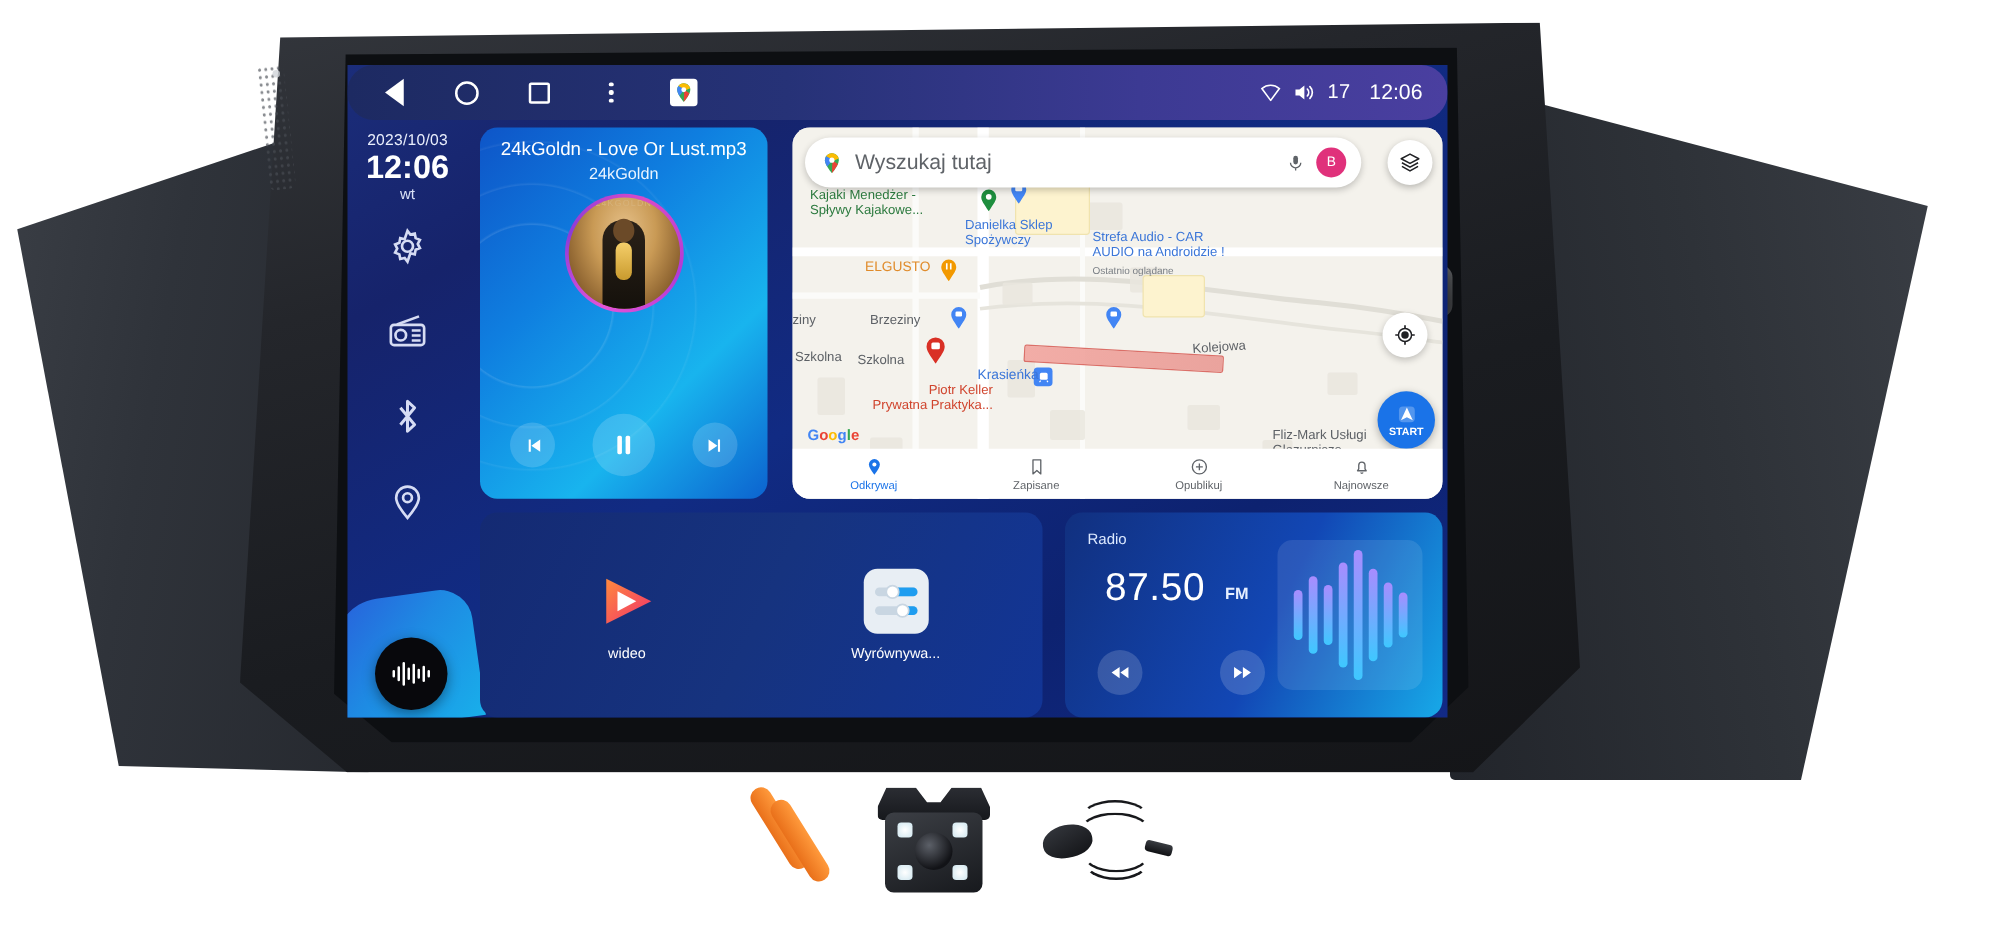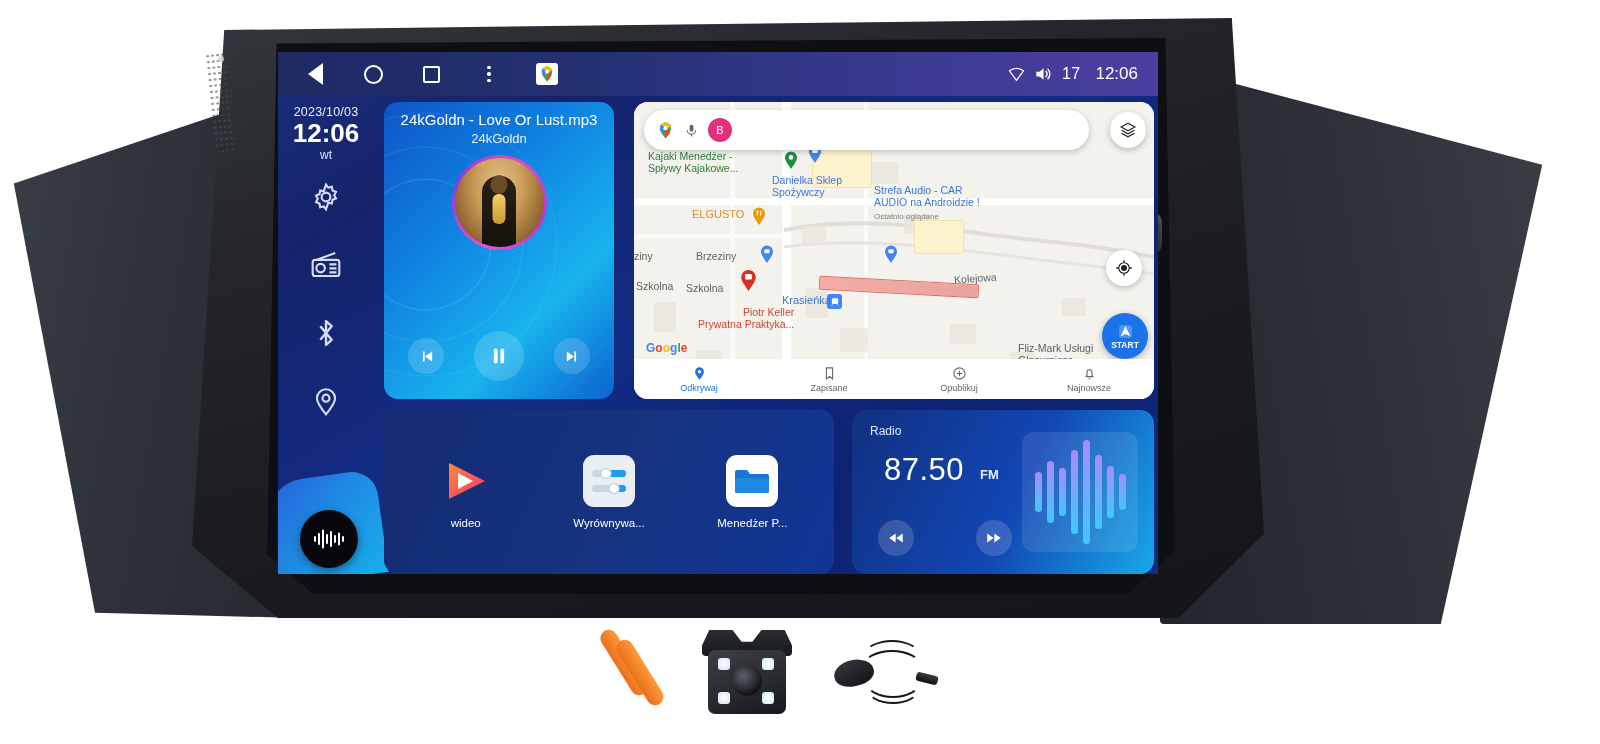--- a/index.html
+++ b/index.html
@@ -47,21 +47,21 @@
   }
 
   
   .screen {
     position:absolute; left:278px; top:52px; width:880px; height:522px;
     background:linear-gradient(150deg,#1b2d7a 0%,#16236b 20%,#112b83 48%,#0d2270 75%,#122a86 100%);
     overflow:hidden;
   }
   .statusbar { position:absolute; left:0; top:0; width:100%; height:44px;
     background:linear-gradient(90deg,#1d2a62 0%,#263277 40%,#3c3a93 72%,#4a3fa0 100%);
-    display:flex; align-items:center; }
+    display:flex; align-items:center;border-radius:21px; }
   .navbtns { display:flex; align-items:center; gap:36px; padding-left:26px; }
   .navbtns .nb { width:22px; height:22px; display:flex; align-items:center; justify-content:center; }
   .tri { width:0;height:0; border-top:11px solid transparent; border-bottom:11px solid transparent;
          border-right:15px solid #ffffff; }
   .circ { width:19px;height:19px;border:2.4px solid #fff;border-radius:50%; }
   .sq { width:17px;height:17px;border:2.4px solid #fff;border-radius:2px; }
   .dots3 { display:flex; flex-direction:column; gap:3px; align-items:center; }
   .dots3 i { width:3.4px;height:3.4px;background:#fff;border-radius:50%; display:block; }
   .gmaps-chip { width:26px;height:26px;background:#fff;border-radius:3px;
                 display:flex;align-items:center;justify-content:center; }
@@ -411,20 +411,21 @@
       </div>
 
       <div class="searchbar">
         <svg width="19" height="19" viewBox="0 0 24 24">
           <path d="M12 2C8.1 2 5 5.1 5 9c0 5.2 7 13 7 13s7-7.8 7-13c0-3.9-3.1-7-7-7z" fill="#34a853"></path>
           <path d="M12 2C9.6 2 7.5 3.2 6.2 5l6.3 5.2L19 7.4C18 4.3 15.3 2 12 2z" fill="#fbbc04"></path>
           <path d="M6.2 5C5.4 6.1 5 7.5 5 9c0 2 1 4.4 2.3 6.6L13 8.6 6.2 5z" fill="#4285f4"></path>
           <path d="M12 22s4.2-4.6 6-9.1L12.6 9 12 22z" fill="#ea4335"></path>
           <circle cx="12" cy="9" r="2.6" fill="#fff"></circle>
         </svg>
+        <span class="search-ph">Wyszukaj tutaj</span>
         <svg width="15" height="17" viewBox="0 0 24 24">
           <rect x="9" y="2.6" width="6" height="11" rx="3" fill="#5f6368"></rect>
           <path d="M5.4 11.4a6.6 6.6 0 0 0 13.2 0M12 18v3.4" stroke="#5f6368" stroke-width="1.7" fill="none"></path>
         </svg>
         <div class="avatar-b">B</div>
       </div>
 
       <div class="layers-btn">
         <svg width="18" height="18" viewBox="0 0 24 24">
           <path d="M12 3L2.6 8 12 13l9.4-5z" fill="none" stroke="#202124" stroke-width="1.6" stroke-linejoin="round"></path>
@@ -506,29 +507,20 @@
               <rect x="16" y="5" width="20" height="7" rx="3.5" fill="#1e9df0"></rect>
               <circle cx="16" cy="8.5" r="5" fill="#fff" stroke="#c9d6e2" stroke-width="1.4"></circle>
               <rect x="2" y="20" width="34" height="7" rx="3.5" fill="#c9d6e2"></rect>
               <rect x="24" y="20" width="12" height="7" rx="3.5" fill="#1e9df0"></rect>
               <circle cx="24" cy="23.5" r="5" fill="#fff" stroke="#c9d6e2" stroke-width="1.4"></circle>
             </svg>
           </div>
           <div class="app-lbl">Wyrównywa...</div>
         </div>
 
-        <div class="app">
-          <div class="app-ico" style="background:#ffffff;">
-            <svg width="38" height="32" viewBox="0 0 38 32">
-              <path d="M2 7a2 2 0 0 1 2-2h10l3 4h17a2 2 0 0 1 2 2v15a2 2 0 0 1-2 2H4a2 2 0 0 1-2-2z" fill="#1976d2"></path>
-              <rect x="2" y="13" width="34" height="15" rx="2" fill="#1e88e5"></rect>
-            </svg>
-          </div>
-          <div class="app-lbl">Menedżer P...</div>
-        </div>
 
 
       </div>
     </div>
 
     <div class="card radio-card">
       <div class="radio-lbl">Radio</div>
       <div class="radio-freq">87.50</div>
       <div class="radio-fm">FM</div>
       <div class="radio-ctrls">

